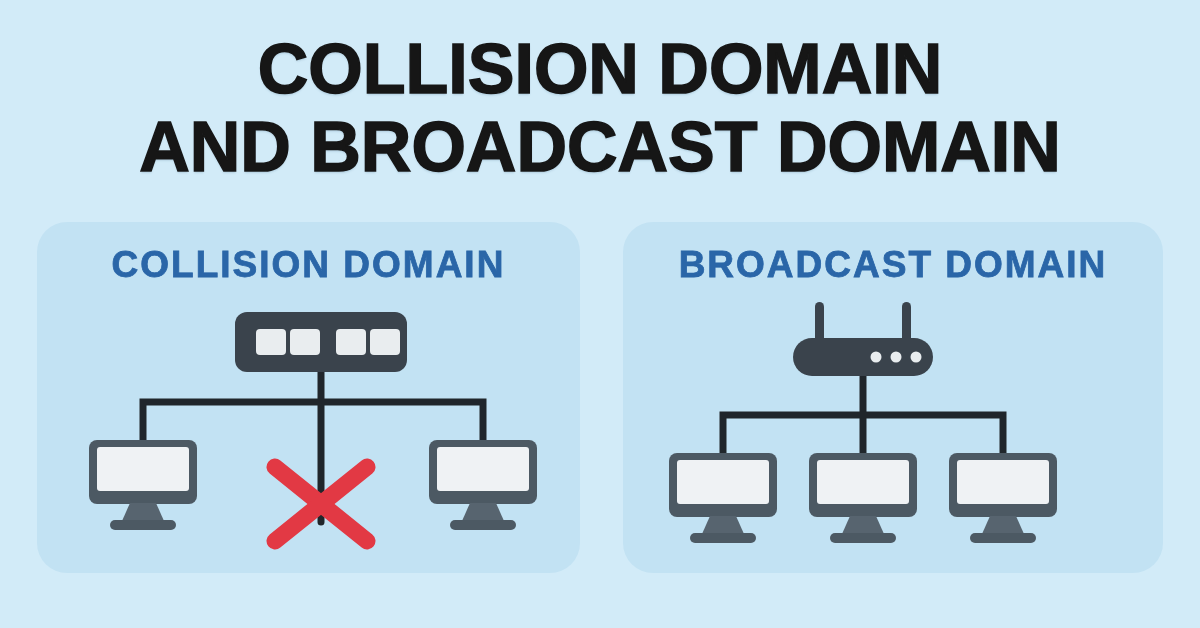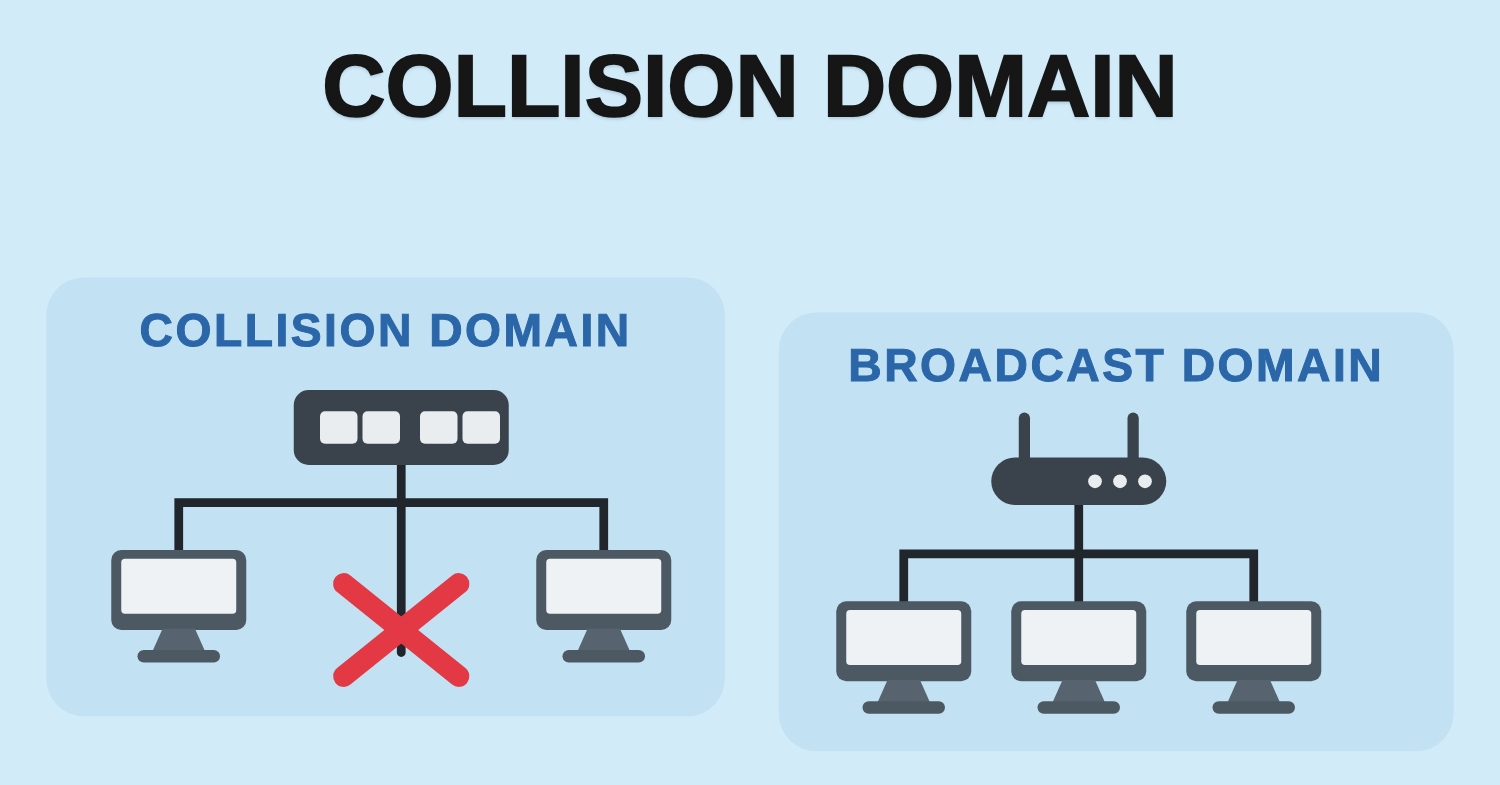--- a/index.html
+++ b/index.html
@@ -17,21 +17,21 @@
     letter-spacing:0px;
     -webkit-text-stroke:1.5px var(--title,#161616);
     text-shadow:0 2px 2px rgba(90,130,160,0.25);
   }
   .panel{
     position:absolute;top:222px;height:351px;
     background:var(--panel,#c2e2f3);
     border-radius:30px;
   }
   .panel-left{left:37px;width:543px;}
-  .panel-right{left:623px;width:540px;margin-top:28px;}
+  .panel-right{left:623px;width:540px;}
   .panel-title{
     position:absolute;top:22px;left:0;width:100%;
     text-align:center;
     color:var(--panel-title,#2a66a8);
     font-size:37px;font-weight:bold;letter-spacing:2px;
     -webkit-text-stroke:0.8px var(--panel-title,#2a66a8);
   }
   .diagram{position:absolute;top:0;left:0;}
   .shape-device{fill:var(--device,#3a434c);}
   .shape-port{fill:var(--port,#e9edef);}
@@ -40,20 +40,21 @@
   .shape-stand{fill:var(--monitor-stand,#57646f);}
   .link{stroke:var(--line,#20262b);stroke-width:7;fill:none;}
   .link-cap{stroke-linecap:round;}
   .xmark{stroke:var(--x-red,#e23944);stroke-width:17;stroke-linecap:round;fill:none;}
 </style>
 </head>
 <body>
 
 <div class="main-title">
   <div>COLLISION DOMAIN</div>
+  <div>AND BROADCAST DOMAIN</div>
 </div>
 
 <div class="panel panel-left">
   <svg class="diagram" width="543" height="351" viewBox="0 0 543 351">
     <defs>
       <g id="monitor">
         <rect class="shape-frame" x="-54" y="0" width="108" height="64" rx="8"></rect>
         <rect class="shape-screen" x="-46" y="7" width="92" height="44" rx="3"></rect>
         <path class="shape-stand" d="M -13 63 L 13 63 L 21 81 L -21 81 Z"></path>
         <rect class="shape-frame" x="-33" y="80" width="66" height="10" rx="5"></rect>

